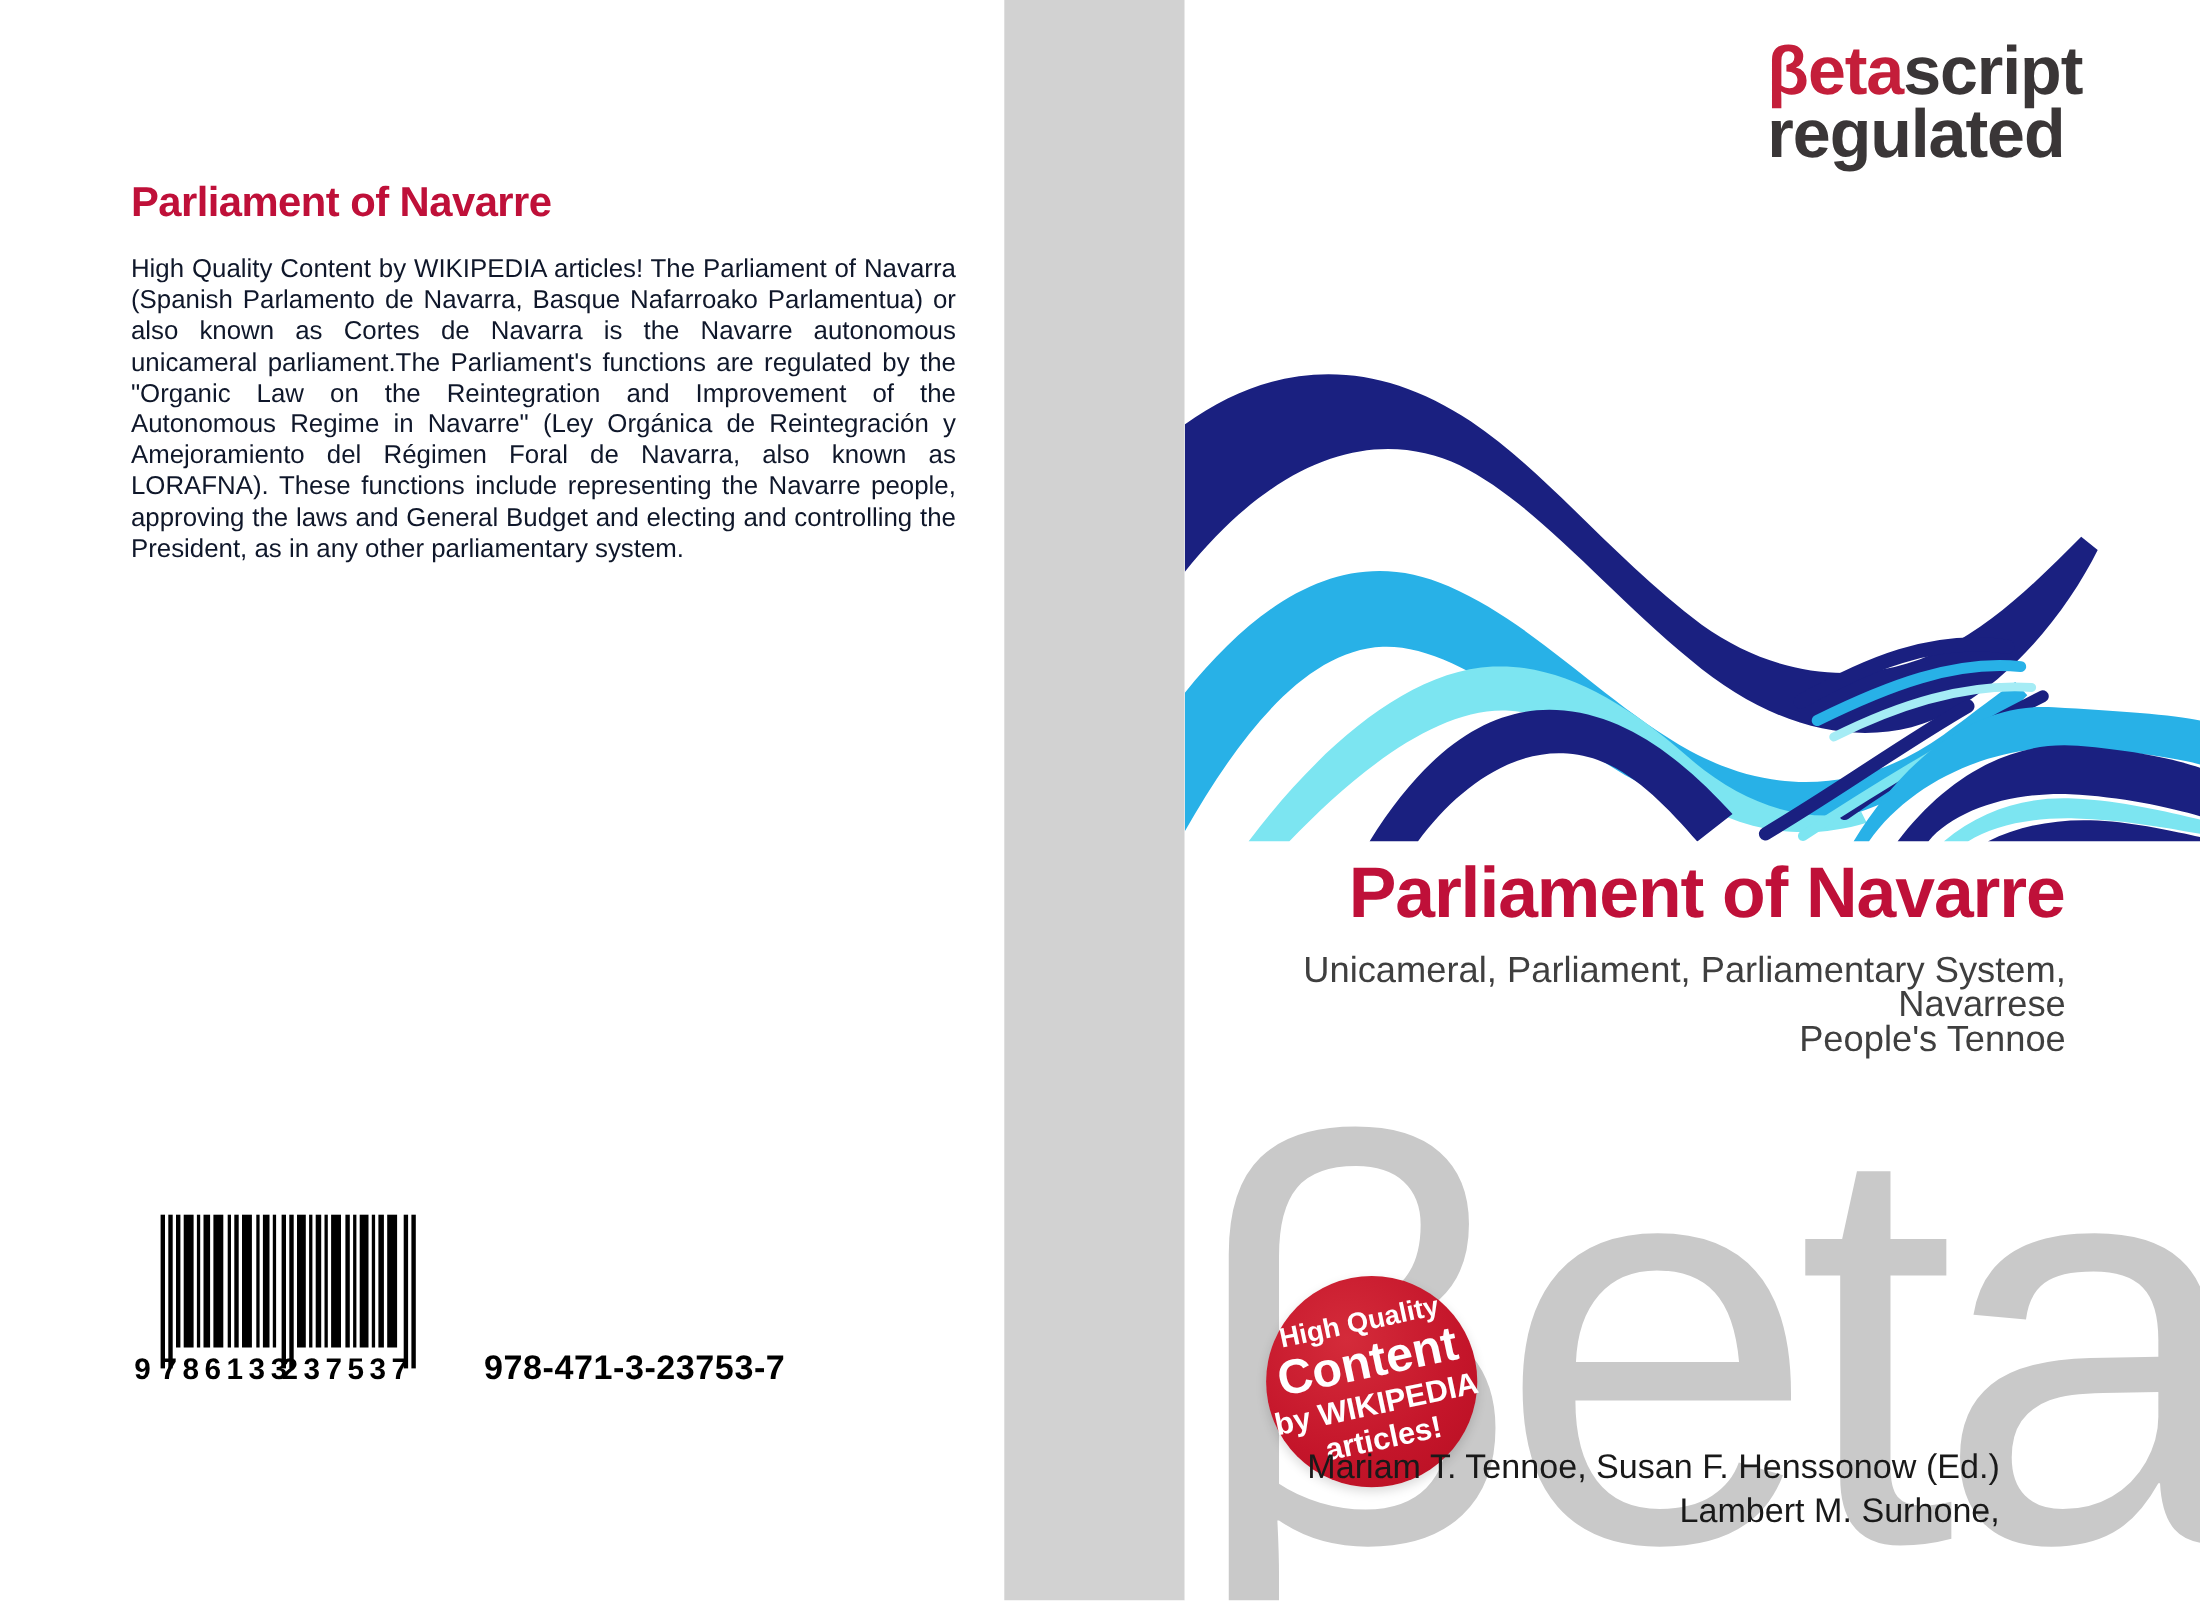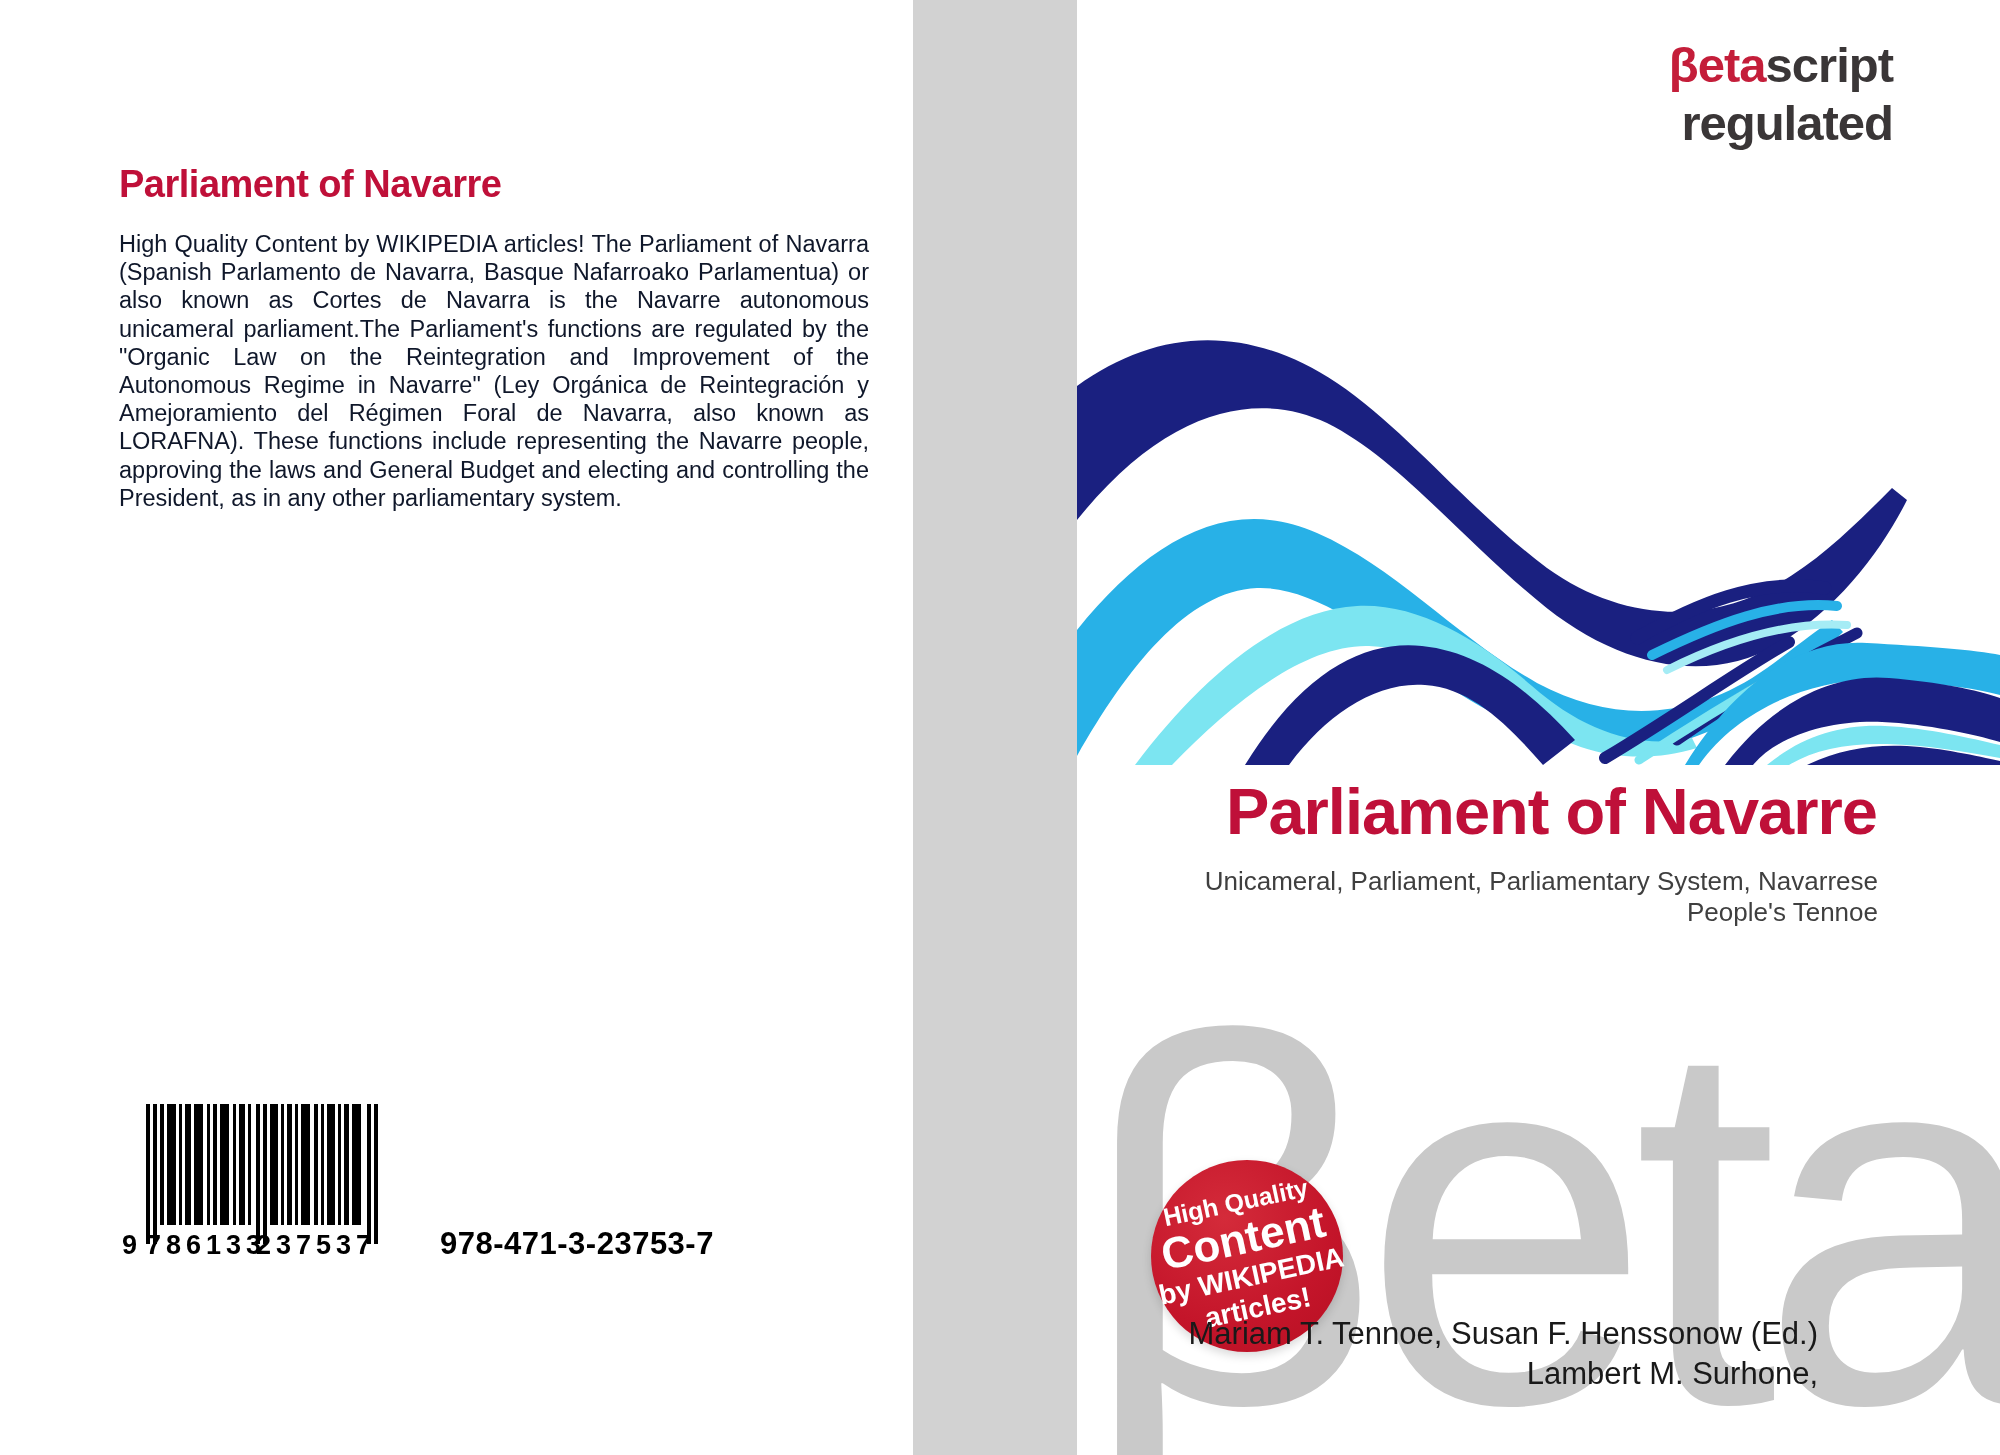--- a/index.html
+++ b/index.html
@@ -13,28 +13,28 @@
   .back-body { position:absolute; left:119px; top:230px; width:750px; font-size:23.5px; line-height:28.2px; color:#0f172a; text-align:justify; }
   .barcode-wrap { position:absolute; left:120px; top:1104px; width:264px; height:156px; }
   .isbn-text { position:absolute; left:440px; top:1226px; font-size:31px; font-weight:bold; color:#000; letter-spacing:0.5px; }
 
   
   .spine { position:absolute; left:913px; top:0; width:164px; height:1455px; background:#d2d2d2; }
 
   
   .front-cover { position:absolute; left:1077px; top:0; width:923px; height:1455px; background:#fff; overflow:hidden; }
 
-  .logo { position:absolute; top:36px; right:107px; text-align:right; line-height:58px; font-size:49px; font-weight:bold; letter-spacing:-1px; z-index:3; }
+  .logo { position:absolute; top:36px; right:107px; line-height:58px; font-size:62px; font-weight:bold; letter-spacing:-1px; z-index:3; }
   .logo .beta { color:#c41e3a; }
   .logo .dark { color:#3a3637; }
 
   .wave-svg { position:absolute; left:0; top:338px; width:923px; height:427px; z-index:1; }
 
   .fc-title { position:absolute; right:123px; top:778px; font-size:65px; font-weight:bold; color:#bf1039; letter-spacing:-1px; line-height:1.05; z-index:2; white-space:nowrap; }
-  .fc-subtitle { position:absolute; right:122px; top:866px; font-size:26px; color:#3f3f3f; text-align:right; line-height:31px; z-index:2; }
+  .fc-subtitle { position:absolute; right:122px; top:866px; font-size:33px; color:#3f3f3f; text-align:right; line-height:31px; z-index:2; }
 
   .watermark { position:absolute; left:4px; top:962px; font-size:520px; letter-spacing:-18px; color:#c9c9c9; z-index:0; line-height:1; white-space:nowrap; }
 
   .badge { position:absolute; left:74px; top:1160px; width:192px; height:192px; border-radius:50%;
            background:radial-gradient(circle at 38% 30%, #d42b3a 0%, #c4152a 60%, #b60f22 100%);
            z-index:4; box-shadow:0 4px 10px rgba(0,0,0,0.15); }
   .badge-inner { position:absolute; left:0; top:0; width:100%; height:100%; transform:rotate(-12deg);
                  display:flex; flex-direction:column; justify-content:center; align-items:center;
                  color:#fff; text-align:center; font-weight:bold; }
   .badge-l1 { font-size:25px; line-height:28px; white-space:nowrap; }

